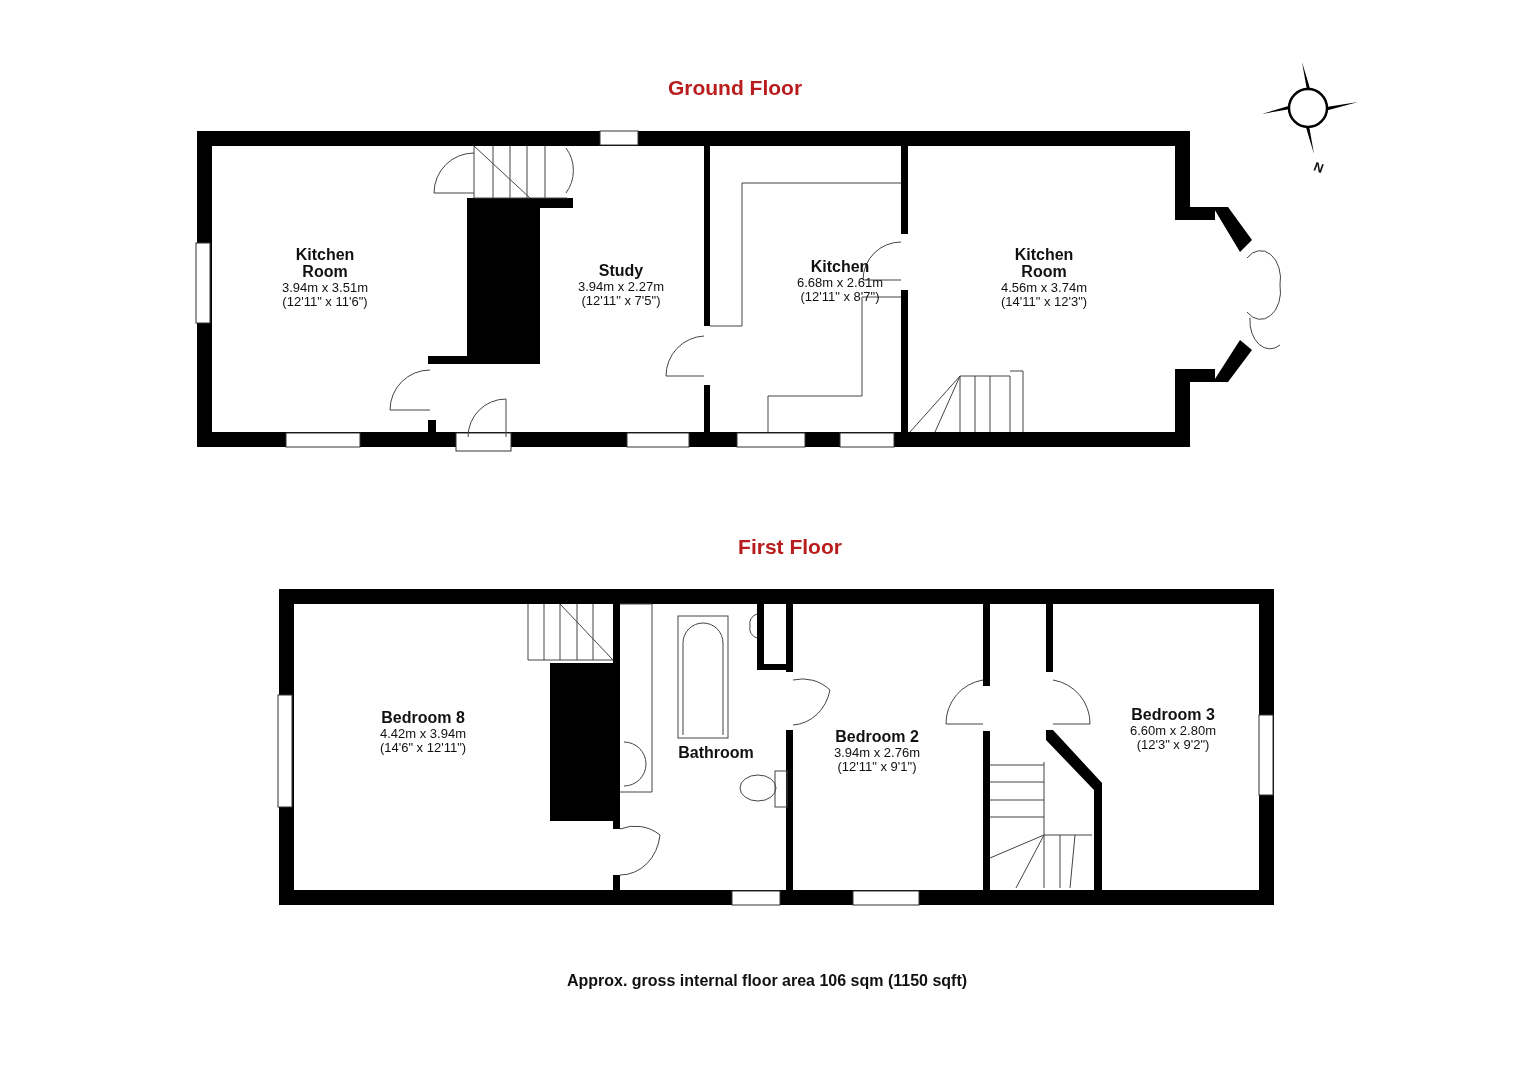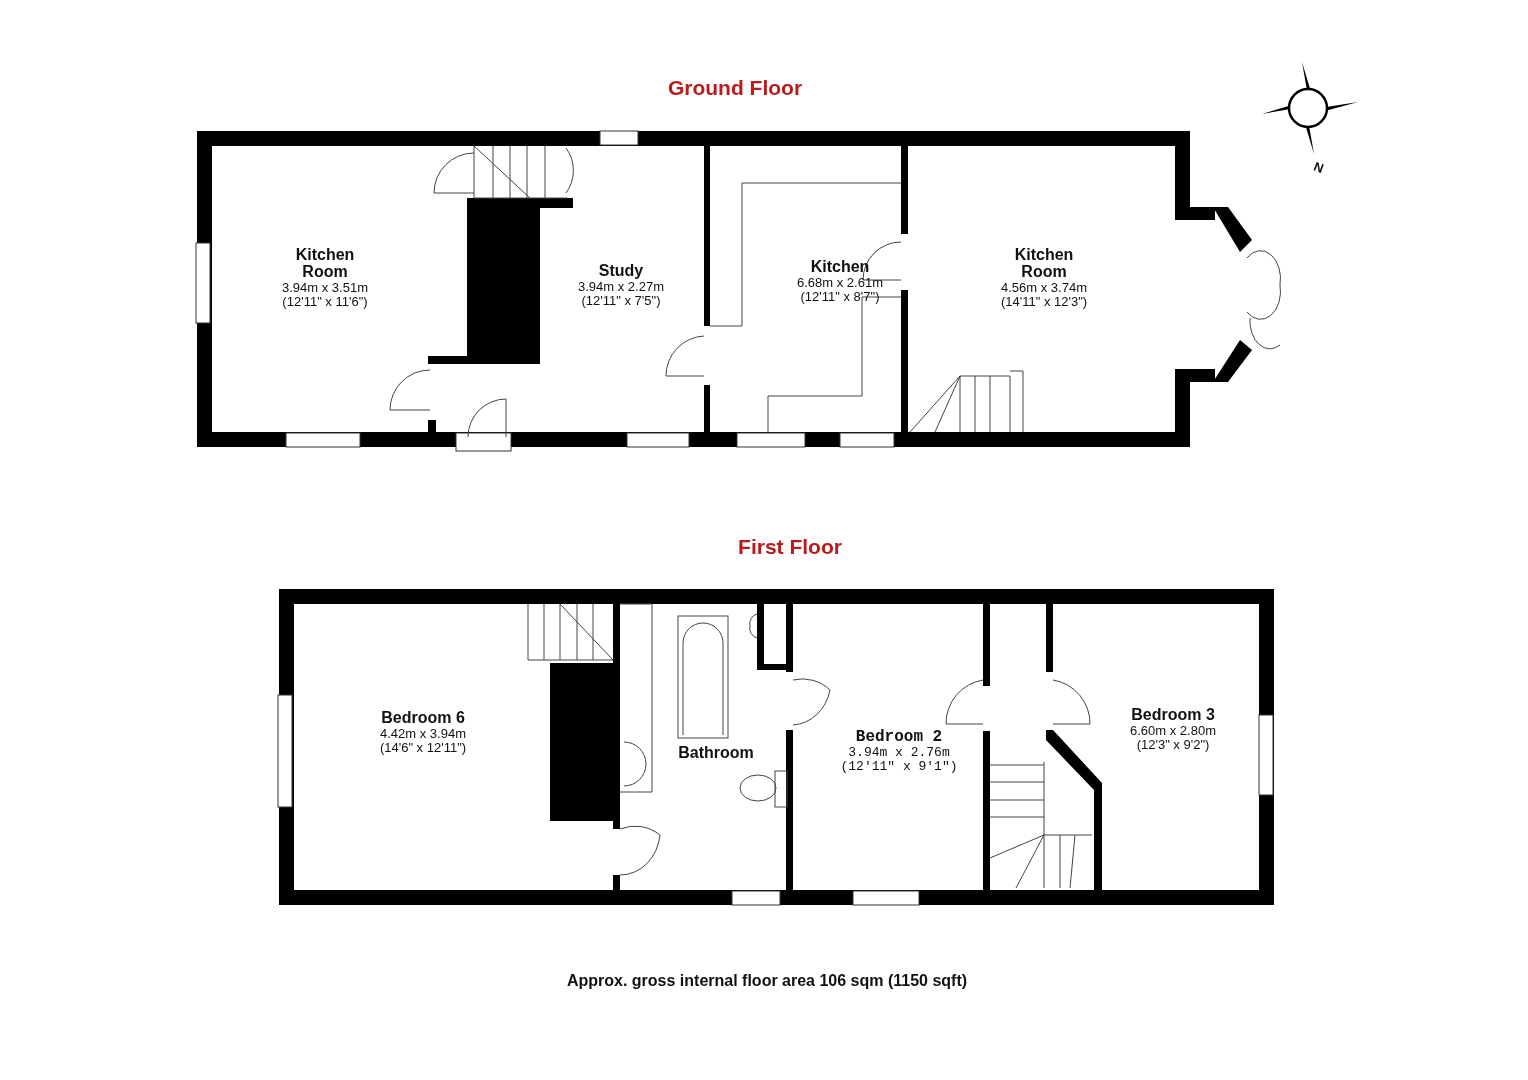--- a/index.html
+++ b/index.html
@@ -147,28 +147,28 @@
   <span class="room-dim">(12'11" x 8'7")</span>
 </div>
 <div class="room-label" style="left:1044px; top:247px;">
   <span class="room-name">Kitchen</span>
   <span class="room-name">Room</span>
   <span class="room-dim">4.56m x 3.74m</span>
   <span class="room-dim">(14'11" x 12'3")</span>
 </div>
 
 <div class="room-label" style="left:423px; top:710px;">
-  <span class="room-name">Bedroom 6</span>
+  <span class="room-name">Bedroom 8</span>
   <span class="room-dim">4.42m x 3.94m</span>
   <span class="room-dim">(14'6" x 12'11")</span>
 </div>
 <div class="room-label" style="left:716px; top:745px;">
   <span class="room-name">Bathroom</span>
 </div>
-<div class="room-label" style="left:899px; top:729px;font-family:Liberation Mono, monospace;">
+<div class="room-label" style="left:877px; top:729px;">
   <span class="room-name">Bedroom 2</span>
   <span class="room-dim">3.94m x 2.76m</span>
   <span class="room-dim">(12'11" x 9'1")</span>
 </div>
 <div class="room-label" style="left:1173px; top:707px;">
   <span class="room-name">Bedroom 3</span>
   <span class="room-dim">6.60m x 2.80m</span>
   <span class="room-dim">(12'3" x 9'2")</span>
 </div>
 

